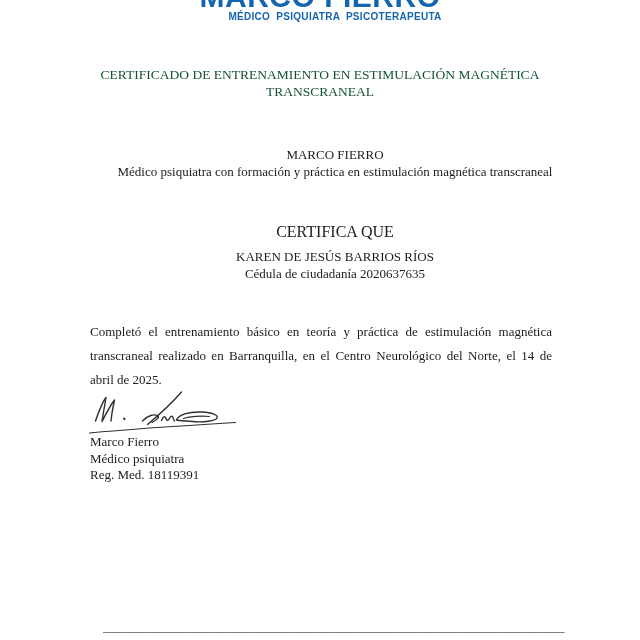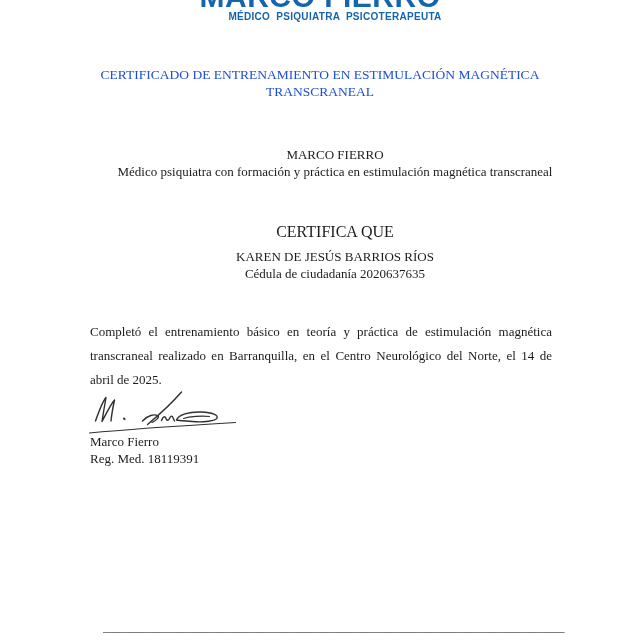--- a/index.html
+++ b/index.html
@@ -44,21 +44,21 @@
     color: #1565ae;
   }
   
   .cert-title {
     top: 66px; left: 80px;
     width: 480px;
     position: absolute;
     text-align: center;
     font-size: 13.5px;
     line-height: 17px;
-    color: #1d4ed8;
+    color: #14532d;
   }
   .issuer-name   { top: 147px; font-size: 13px; }
   .issuer-creds  { top: 164px; font-size: 13px; }
   .certifies     { top: 204px; font-size: 16px; margin-top: 19px; }
   .recipient-name{ top: 249px; font-size: 13px; }
   .recipient-id  { top: 266px; font-size: 13px; }
   .body-par {
     position: absolute;
     top: 320px; left: 90px;
     width: 462px;
@@ -120,18 +120,19 @@
       <path d="M96 3 C 89 11, 77 23, 62 35.5"></path>
       <path d="M57 32 C 62 26.5, 69 24.5, 72.5 27 C 74 28.5, 71 31, 66.5 33.5"></path>
       <path d="M76 31.5 C 77.5 27.5, 79.5 26.5, 80.5 29.5 C 81.3 32, 83 32, 84.5 28.5 C 85.5 26.5, 87 26.5, 87.8 29.5 L 89 32"></path>
       <path d="M91 31 C 93 26, 103 22.5, 116 23 C 127 23.4, 133 26, 131.5 29 C 130 32, 118 33.5, 107 32.5 C 99 31.8, 93.5 31.5, 91 31"></path>
       <path d="M98 29.5 C 104 27.5, 116 26.5, 124 27.5" stroke-width="1.1"></path>
     </svg>
   </div>
 
   <div class="signer-block">
     <div>Marco Fierro</div>
+    <div>Médico psiquiatra</div>
     <div>Reg. Med. 18119391</div>
   </div>
 
   <div class="footer-line">_______________________________________________________________________</div>
 
 </div>
 
 </body></html>

